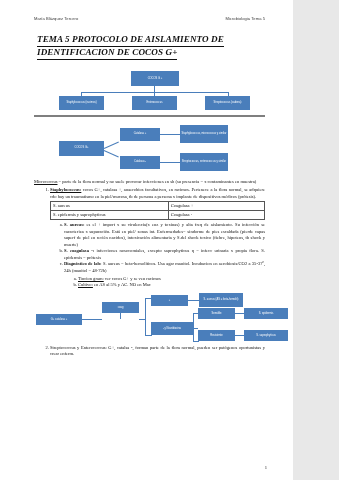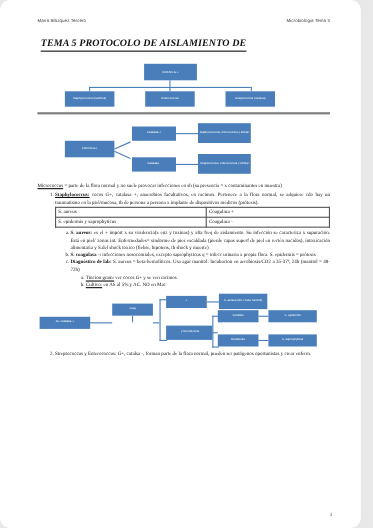--- a/index.html
+++ b/index.html
@@ -3,25 +3,24 @@
 <meta charset="utf-8">
 <style>
   html,body{margin:0;padding:0;}
   body{
     width:339px;height:480px;overflow:hidden;
     background:#e8e8e8;
     font-family:"Liberation Sans", sans-serif;
   }
   .page{
     position:relative;
-    width:328px;height:480px;
+    width:293px;height:480px;
     background:#ffffff;
     box-sizing:border-box;
     padding:16px 28px 0 34px;
-    border-radius:9px;
   }
   
   .runhead{
     display:flex;justify-content:space-between;align-items:baseline;
     font-size:4.1px;color:#3d3d3d;letter-spacing:.05px;
     margin-bottom:13px;
   }
   
   .doc-title{
     font-family:"Liberation Serif", serif;
@@ -111,20 +110,21 @@
 
 <div class="page">
 
   <div class="runhead">
     <div>María Blázquez Tercero</div>
     <div>Microbiologia Tema 5</div>
   </div>
 
   <div class="doc-title">
     <span>TEMA  5 PROTOCOLO DE AISLAMIENTO  DE</span><br>
+    <span>IDENTIFICACION DE COCOS G+</span>
   </div>
 
   <div class="dgm dgm1">
     <div class="bx" style="left:97px;top:2px;width:48px;height:15px;">COCOS G +</div>
     <div class="ln lnv" style="left:120px;top:17px;height:6px;"></div>
     <div class="ln lnh" style="left:47px;top:23px;width:147px;"></div>
     <div class="ln lnv" style="left:47px;top:23px;height:4px;"></div>
     <div class="ln lnv" style="left:120px;top:23px;height:4px;"></div>
     <div class="ln lnv" style="left:194px;top:23px;height:4px;"></div>
     <div class="bx" style="left:25px;top:27px;width:45px;height:14px;">Staphylococcus (racimos)</div>

